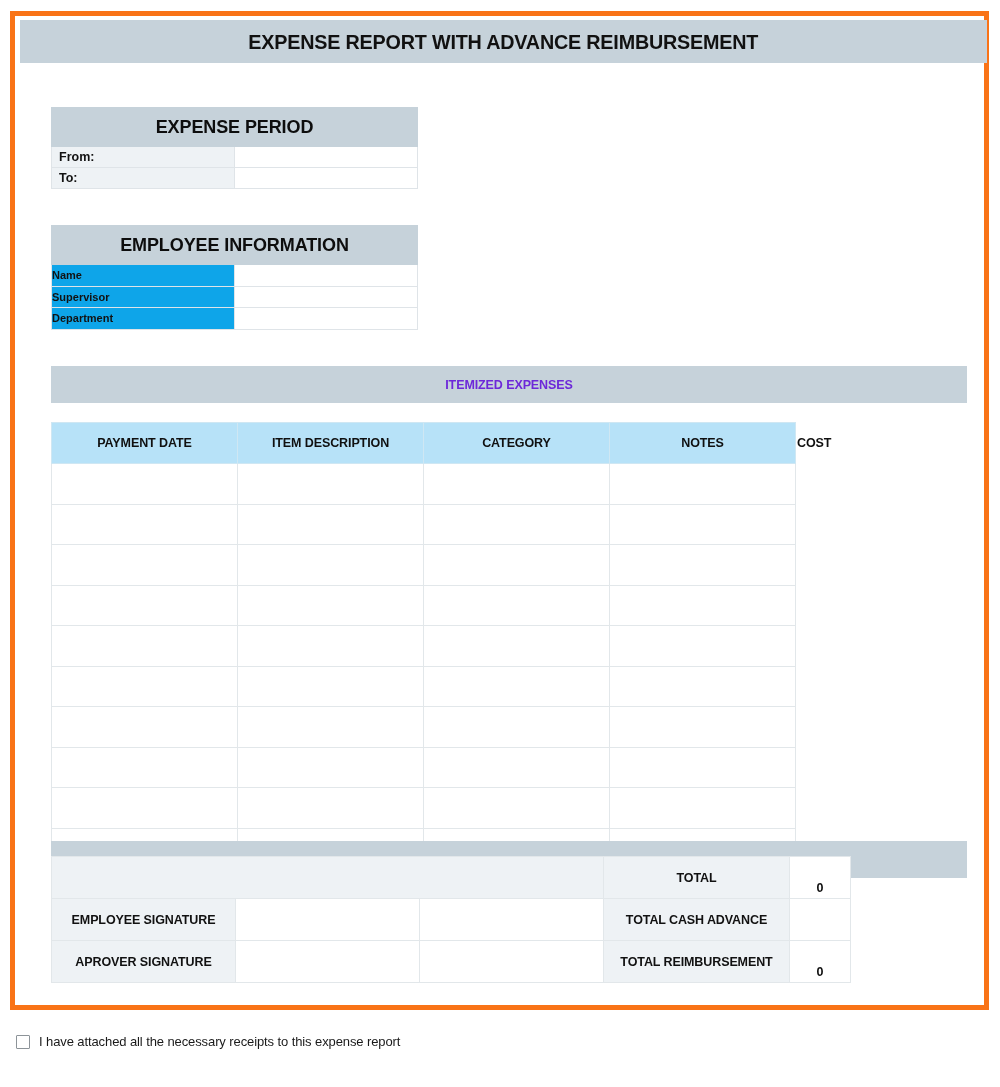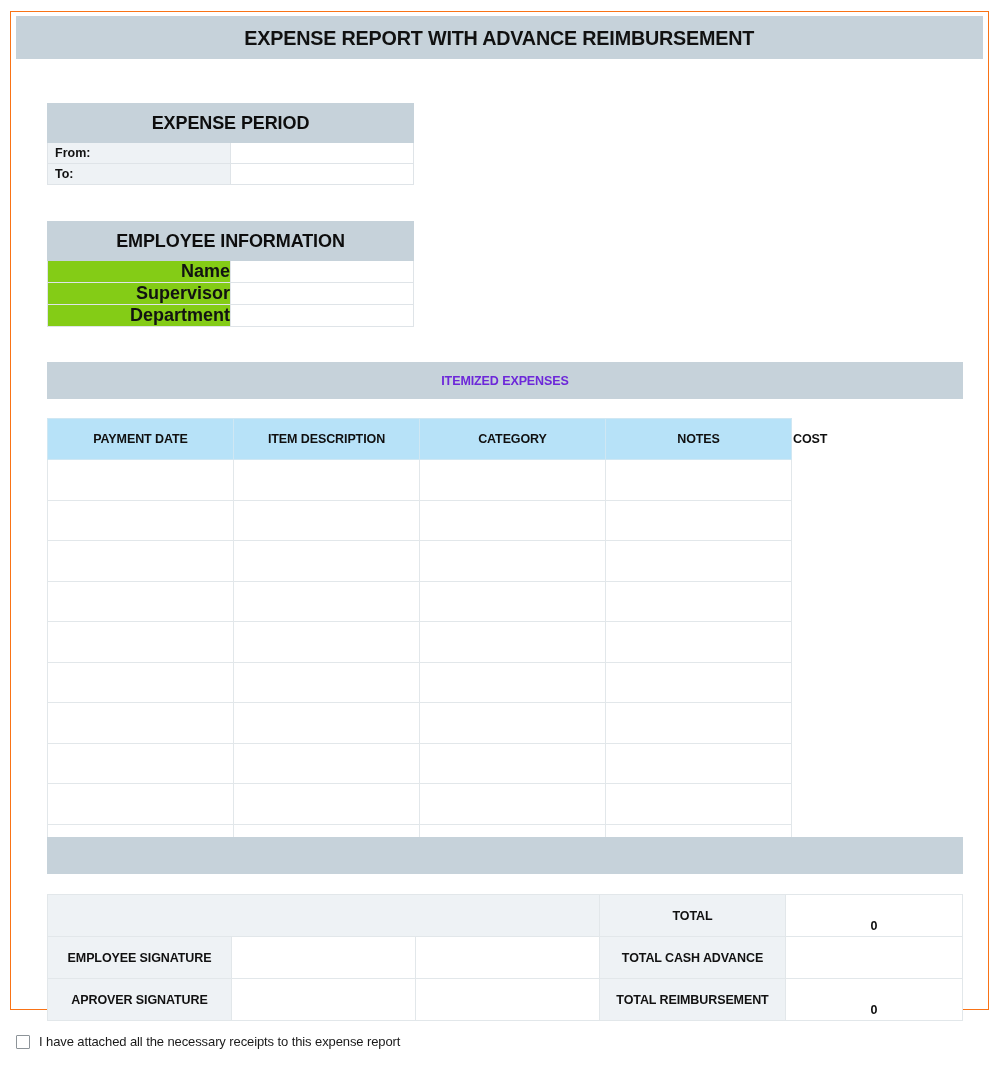--- a/index.html
+++ b/index.html
@@ -16,21 +16,21 @@
   }
 
   
   .doc-card {
     position: absolute;
     left: 10px;
     top: 11px;
     width: 979px;
     height: 999px;
     box-sizing: border-box;
-    border: 1px solid #f97316;
+    border: 5px solid #f97316;
     background: #ffffff;
   }
 
   
   .title-bar {
     position: absolute;
     left: 5px;
     top: 4px;
     width: 967px;
     height: 43px;
@@ -63,24 +63,24 @@
   .band-head {
     background: #c6d2da;
     font-weight: bold;
     text-align: center;
     font-size: 18px;
     letter-spacing: -0.1px;
     height: 36px !important;
     border-color: #c6d2da !important;
   }
   .lbl-cell {
-    background: #84cc16;
-    font-weight: bold;
-    text-align: right;
-    font-size: 18px;
+    background: #0ea5e9;
+    font-weight: bold;
+    text-align: left;
+    font-size: 11px;
     color: #121212;
   }
   .lbl-cell-left {
     background: #eef2f5;
     font-weight: bold;
     text-align: left;
     padding-left: 7px !important;
     font-size: 12.5px;
     color: #121212;
     margin-top: 28px;
@@ -148,22 +148,22 @@
     top: 825px;
     width: 916px;
     height: 37px;
     background: #c6d2da;
   }
 
   
   #totals-table {
     position: absolute;
     left: 36px;
-    top: 882px;
-    width: 916px;
+    top: 840px;
+    width: 800px;
     border-collapse: collapse;
     table-layout: fixed;
   }
   #totals-table td {
     border: 1px solid #e2e7ea;
     height: 37px;
     font-size: 12.5px;
     font-weight: bold;
     letter-spacing: -0.1px;
   }

